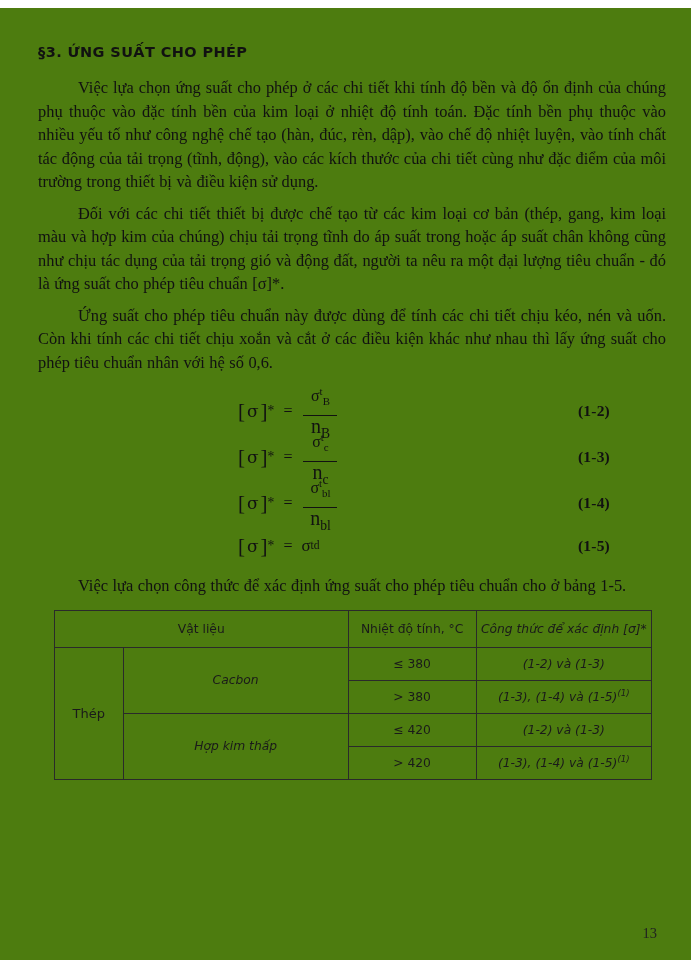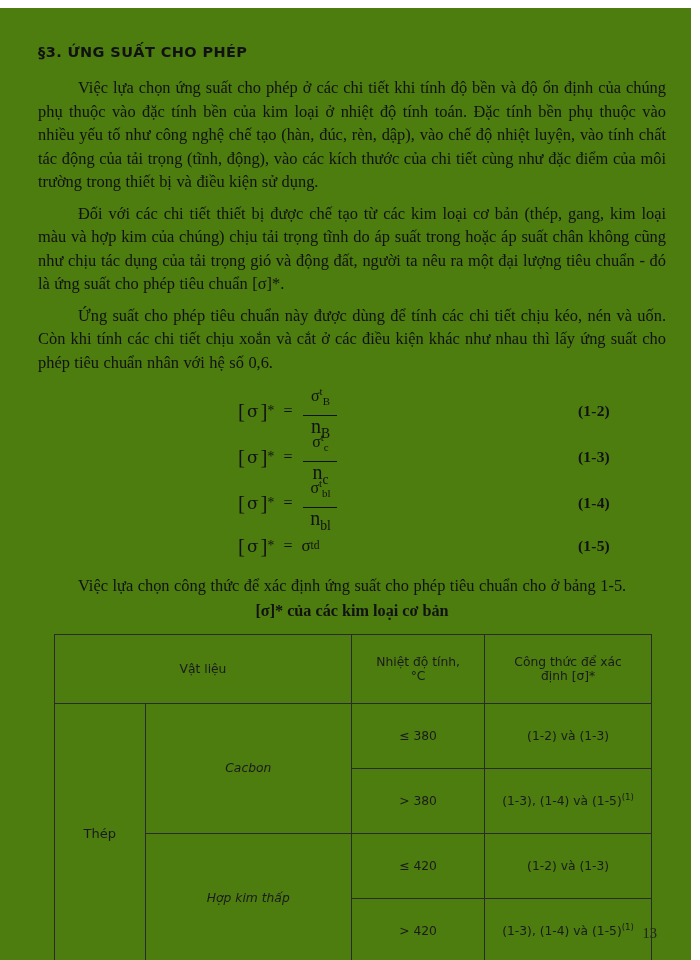--- a/index.html
+++ b/index.html
@@ -137,32 +137,32 @@
   table.data-table {
     border-collapse: collapse;
     width: 598px;
     margin-left: 16px;
     font-family: "DejaVu Sans", "Liberation Sans", sans-serif;
     font-size: 12.3px;
     color: #1a1a1a;
   }
   table.data-table td, table.data-table th {
     border: 1px solid #2a2a2a;
-    padding: 16px;
+    padding: 0;
     font-weight: normal;
     text-align: center;
     vertical-align: middle;
   }
   th.hdr { height: 36px; }
   td.cell { height: 32px; }
   td.rowspan-cell { font-size: 13px; }
   .col-mat-label { width: 68px; }
   .col-mat-name  { width: 226px; font-style: italic; }
   .col-temp      { width: 128px; }
-  .col-form      { width: 176px; }
+  .col-form      { width: 176px; font-style: italic; }
   .tbl-sup { font-size: 0.7em; vertical-align: super; line-height: 0; }
 
   
   .page-number {
     position: absolute;
     right: 34px;
     bottom: 26px;
     font-size: 14.5px;
     color: #222;
   }
@@ -245,21 +245,20 @@
         </span>
         <span class="eqnum">(1-5)</span>
       </div>
 
     </div>
 
     <p class="body-par">Việc lựa chọn công thức để xác định ứng suất cho phép tiêu chuẩn cho ở bảng 1-5.</p>
 
 
     <div class="table-title">
-      <div>[σ]* của các kim loại cơ bản</div>
     </div>
 
     <table class="data-table">
       <thead>
         <tr>
           <th class="hdr" colspan="2">Vật liệu</th>
           <th class="hdr col-temp">Nhiệt độ tính, °C</th>
           <th class="hdr col-form">Công thức để xác định [σ]*</th>
         </tr>
       </thead>

